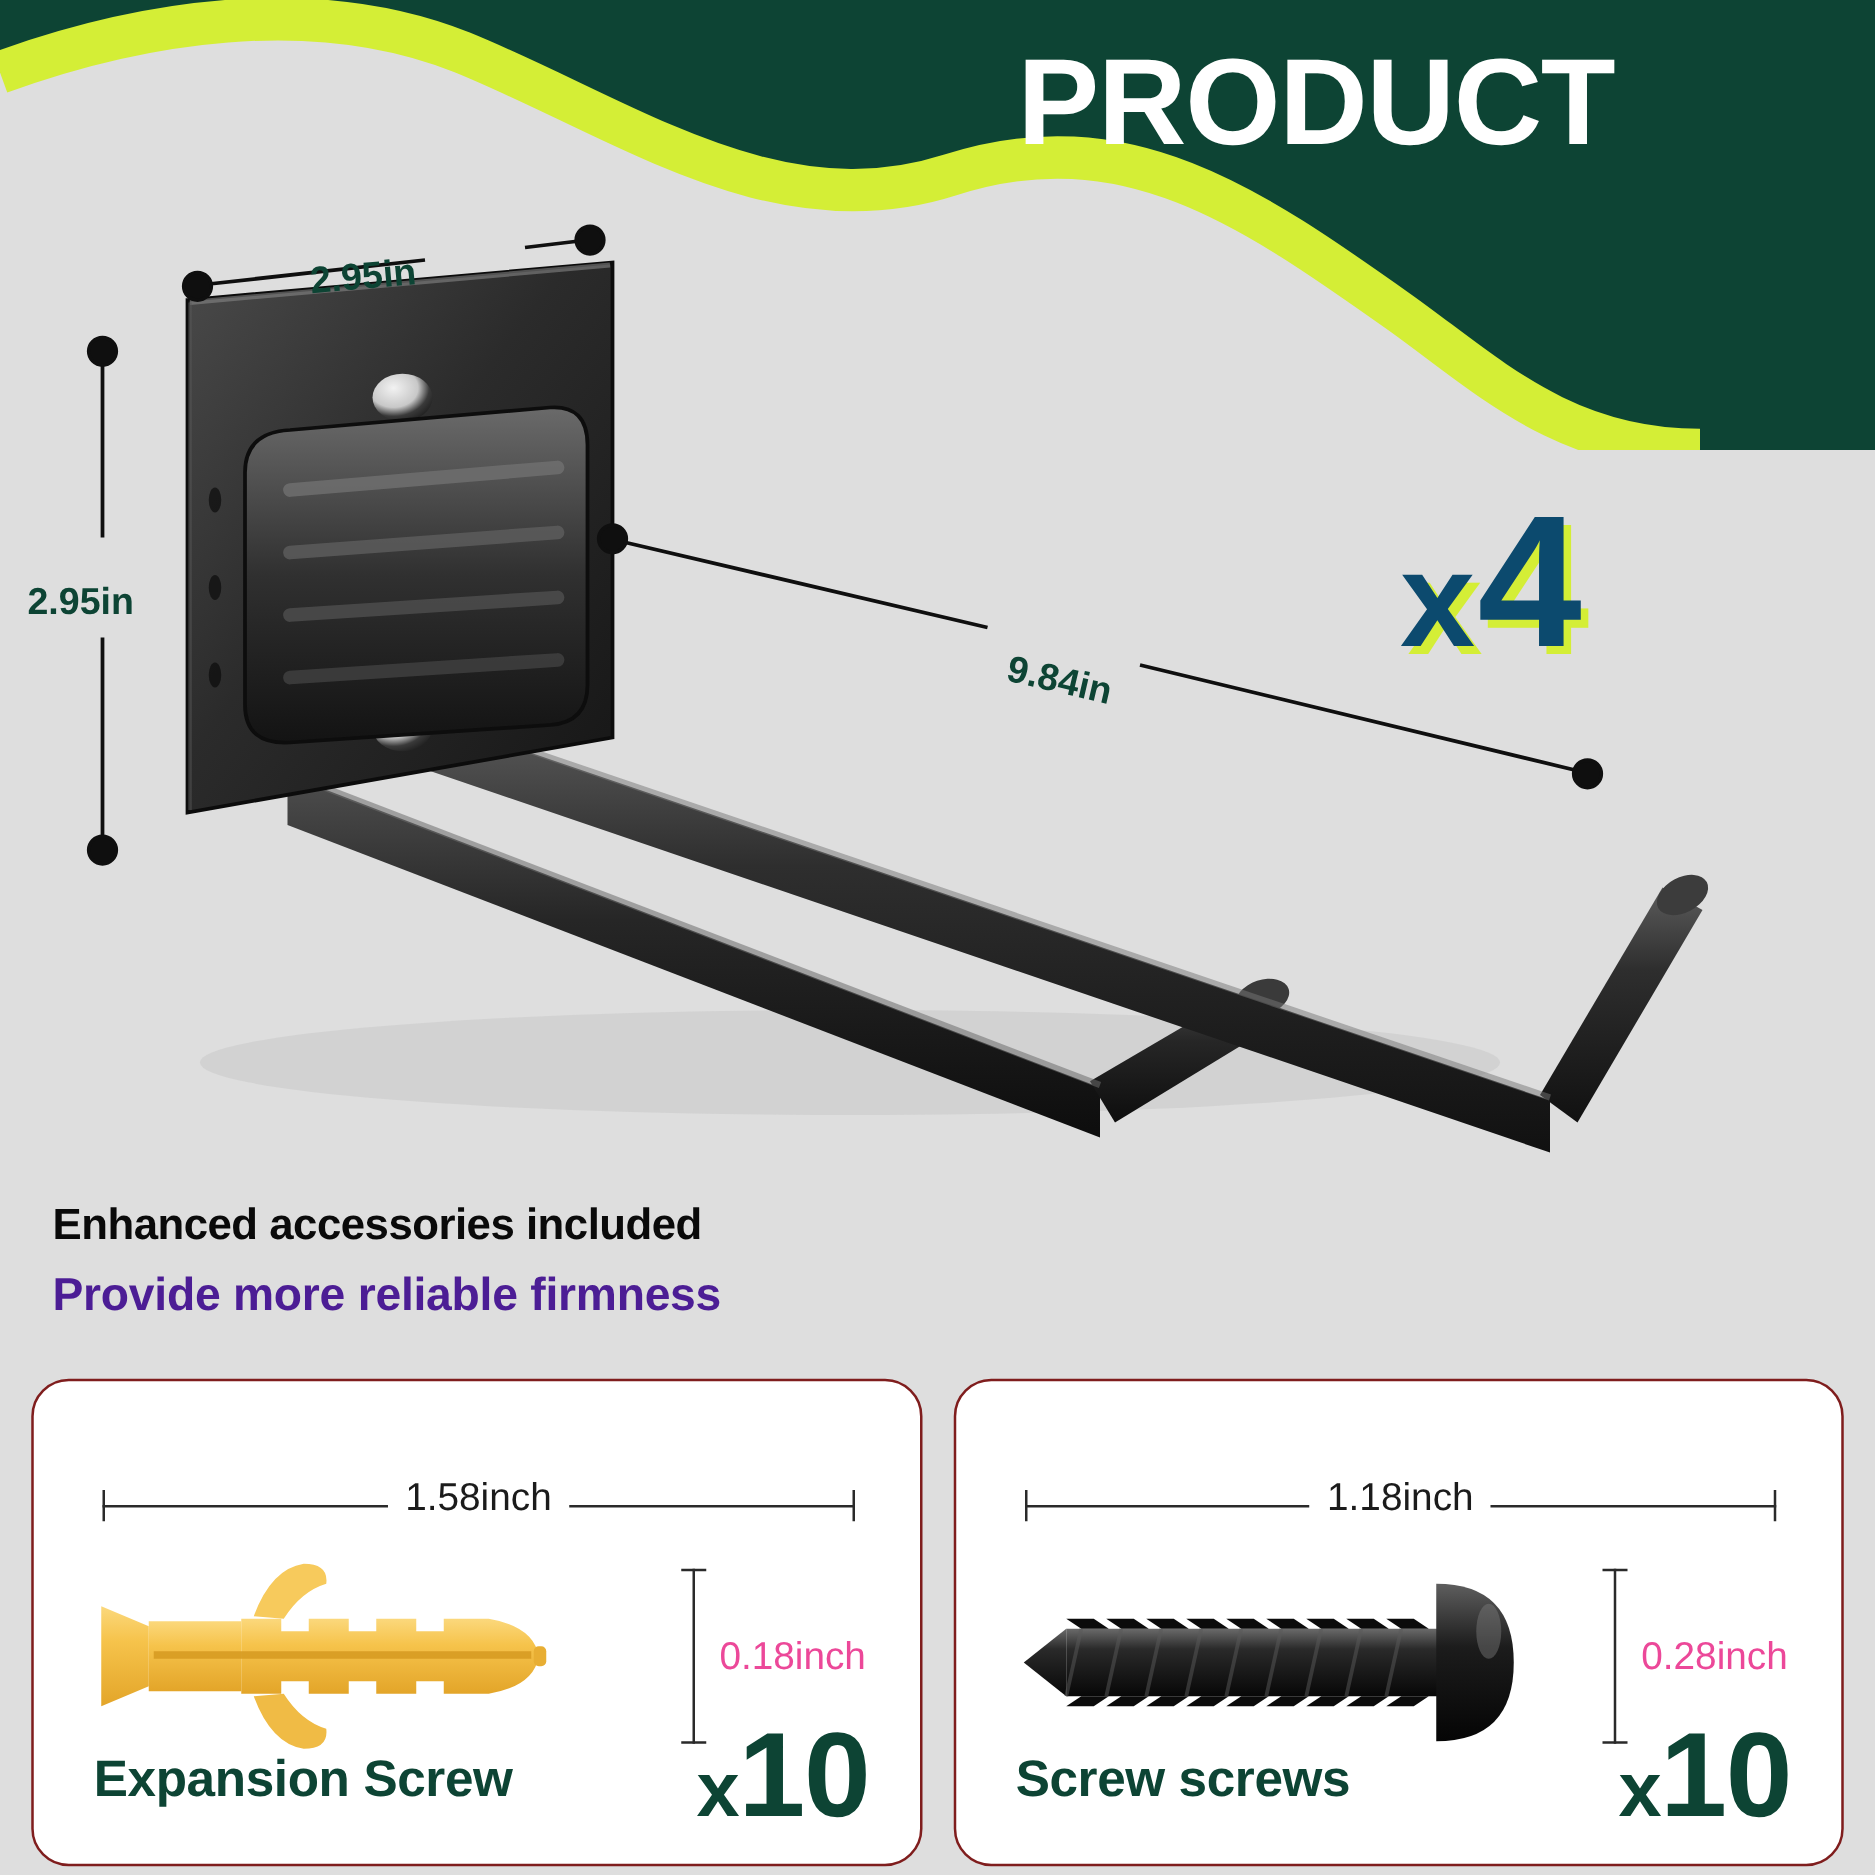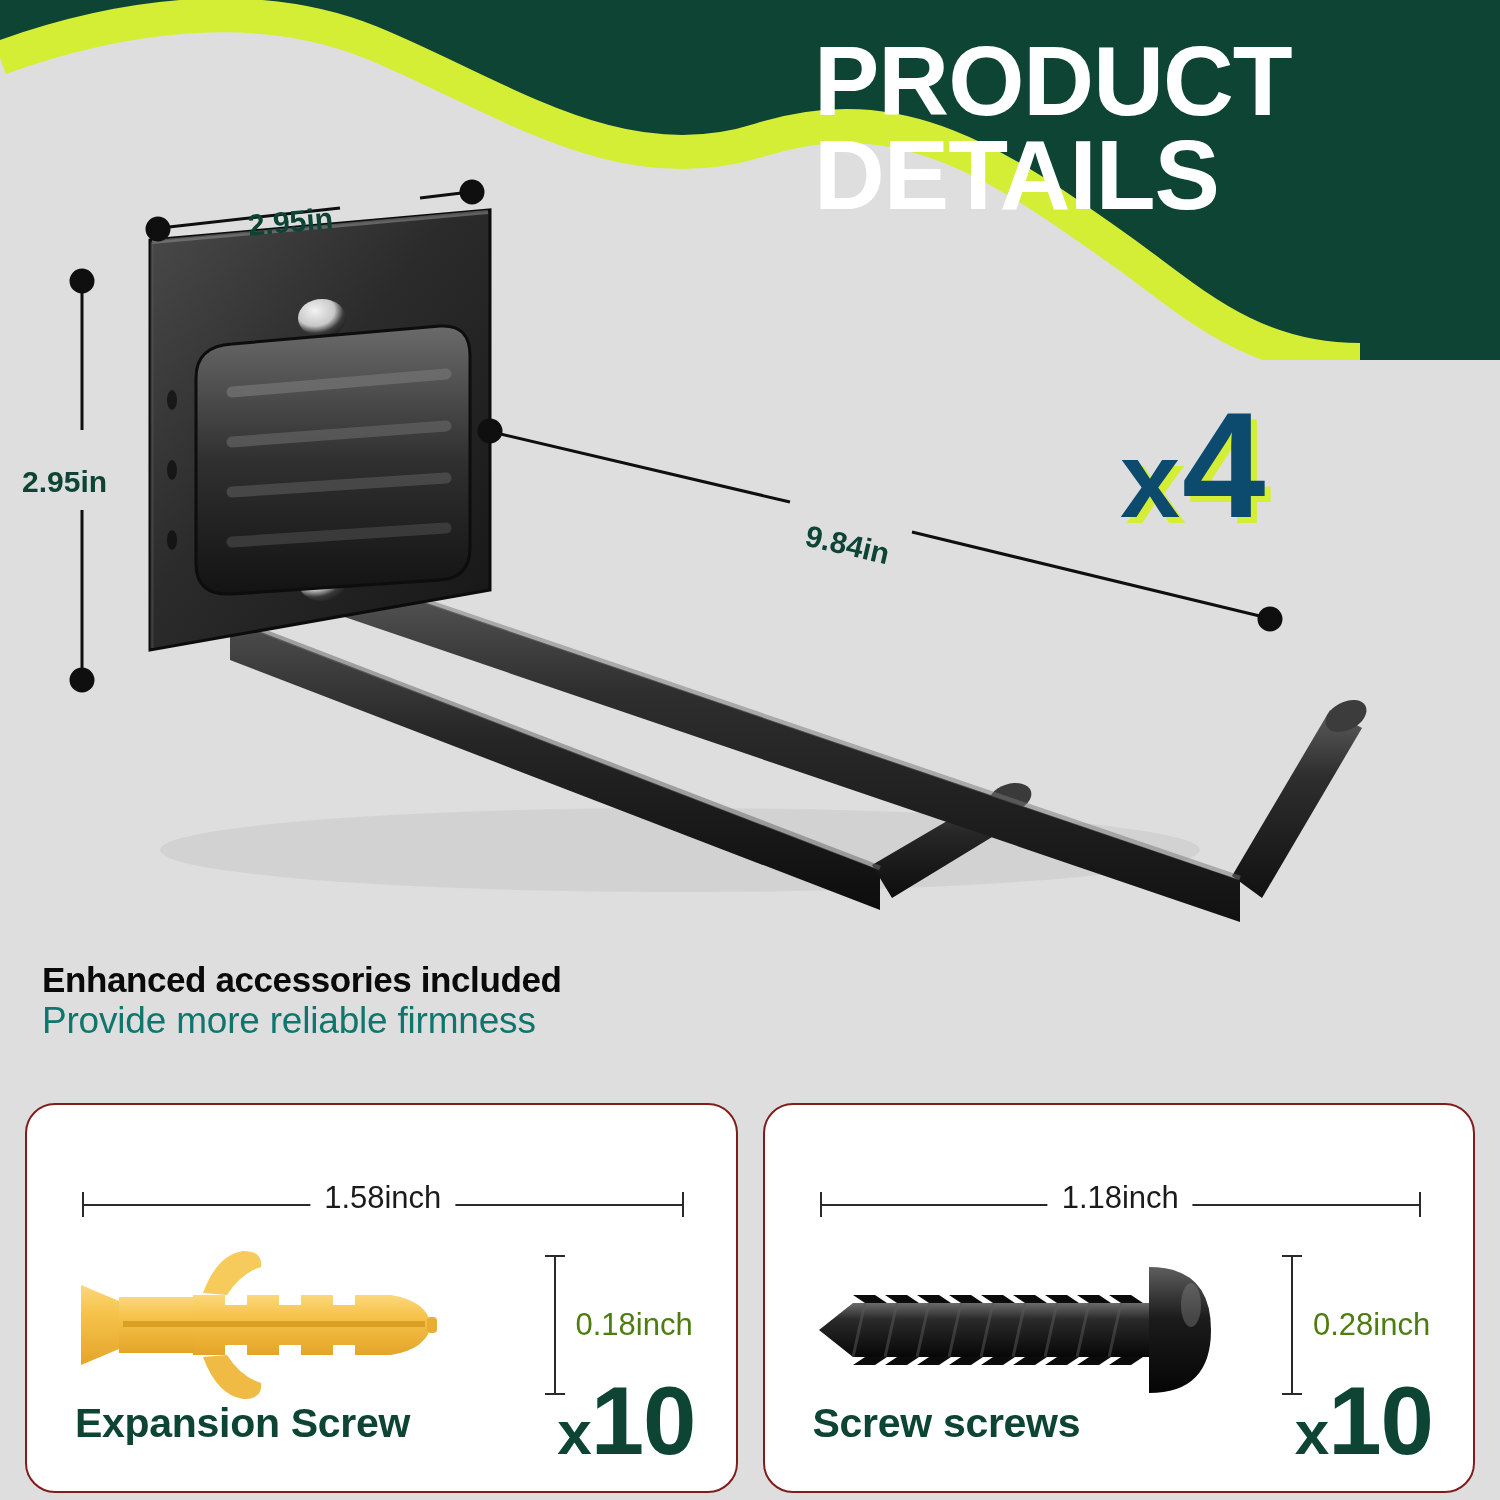--- a/index.html
+++ b/index.html
@@ -60,21 +60,21 @@
   #dim-width  { left:248px; top:205px; transform:rotate(-5deg); }
   #dim-height { left:22px;  top:465px; }
   #dim-depth  { left:805px; top:528px; transform:rotate(13deg); }
 
   
   #copy-block { position:absolute; left:42px; top:960px; z-index:5; }
   #copy-heading {
     font-size:35px; font-weight:bold; color:#0a0a0a; letter-spacing:-0.4px;
   }
   #copy-sub {
-    font-size:37px; font-weight:normal; color:#0f766e; margin-top:0;
+    font-size:37px; font-weight:bold; color:#4c1d95; margin-top:15px;
     letter-spacing:-0.2px;
   }
 
   
   #cards {
     position:absolute; left:0; top:1103px; width:1500px; height:390px;
     display:flex; gap:25px; padding:0 25px; z-index:5;
   }
   .acc-card {
     flex:1;
@@ -104,21 +104,21 @@
   }
 
   
   .vdim { position:absolute; right:180px; top:150px; height:140px; width:2px; }
   .vdim .rule { position:absolute; left:0; top:0; width:2px; height:100%; background:#2a2a2a; }
   .vdim .cap { position:absolute; left:-9px; width:20px; height:2px; background:#2a2a2a; }
   .vdim .cap.t { top:0; }
   .vdim .cap.b { bottom:0; }
   .vdim .lbl {
     position:absolute; left:22px; top:50%; transform:translateY(-50%);
-    font-size:31px; color:#4d7c0f; white-space:nowrap;
+    font-size:31px; color:#ec4899; white-space:nowrap;
   }
 
   .card-label {
     position:absolute; left:48px; bottom:44px;
     font-size:41px; font-weight:bold; color:#0d4434; letter-spacing:-0.3px;
   }
   .card-count {
     position:absolute; right:40px; bottom:22px;
     font-size:96px; font-weight:bold; color:#0d4434; line-height:1;
     letter-spacing:-1px;
@@ -140,21 +140,20 @@
 
   <path d="M0,58
            C110,18 250,-6 370,42
            C500,95 620,185 760,140
            C900,95 1000,165 1120,250
            C1190,300 1250,360 1360,360" fill="none" stroke="#d4ee36" stroke-width="34" stroke-linecap="butt"></path>
 </svg>
 
 <div id="header-title">
   <span>PRODUCT</span>
-  <span class="l2">DETAILS</span>
 </div>
 
 <div id="product-stage">
   <svg width="1500" height="800" viewBox="0 0 1500 800">
     <defs>
       <linearGradient id="plateGrad" x1="0" y1="0" x2="1" y2="1">
         <stop offset="0%" stop-color="#4a4a4a"></stop>
         <stop offset="45%" stop-color="#2b2b2b"></stop>
         <stop offset="100%" stop-color="#161616"></stop>
       </linearGradient>

